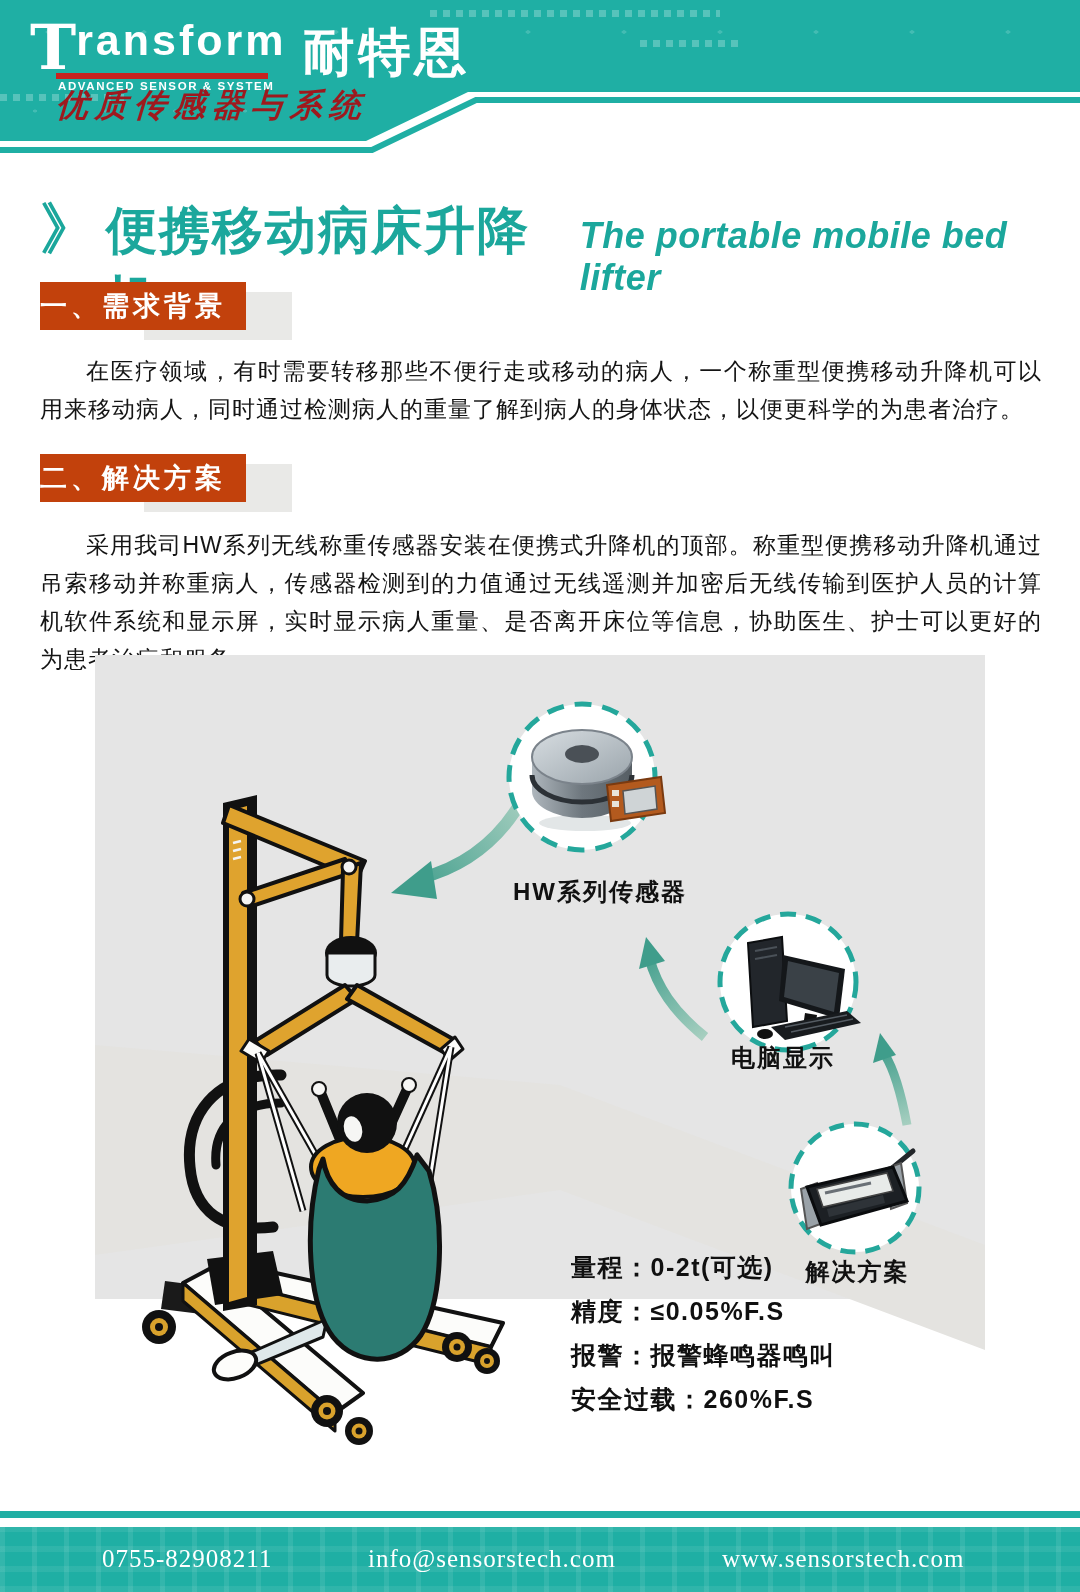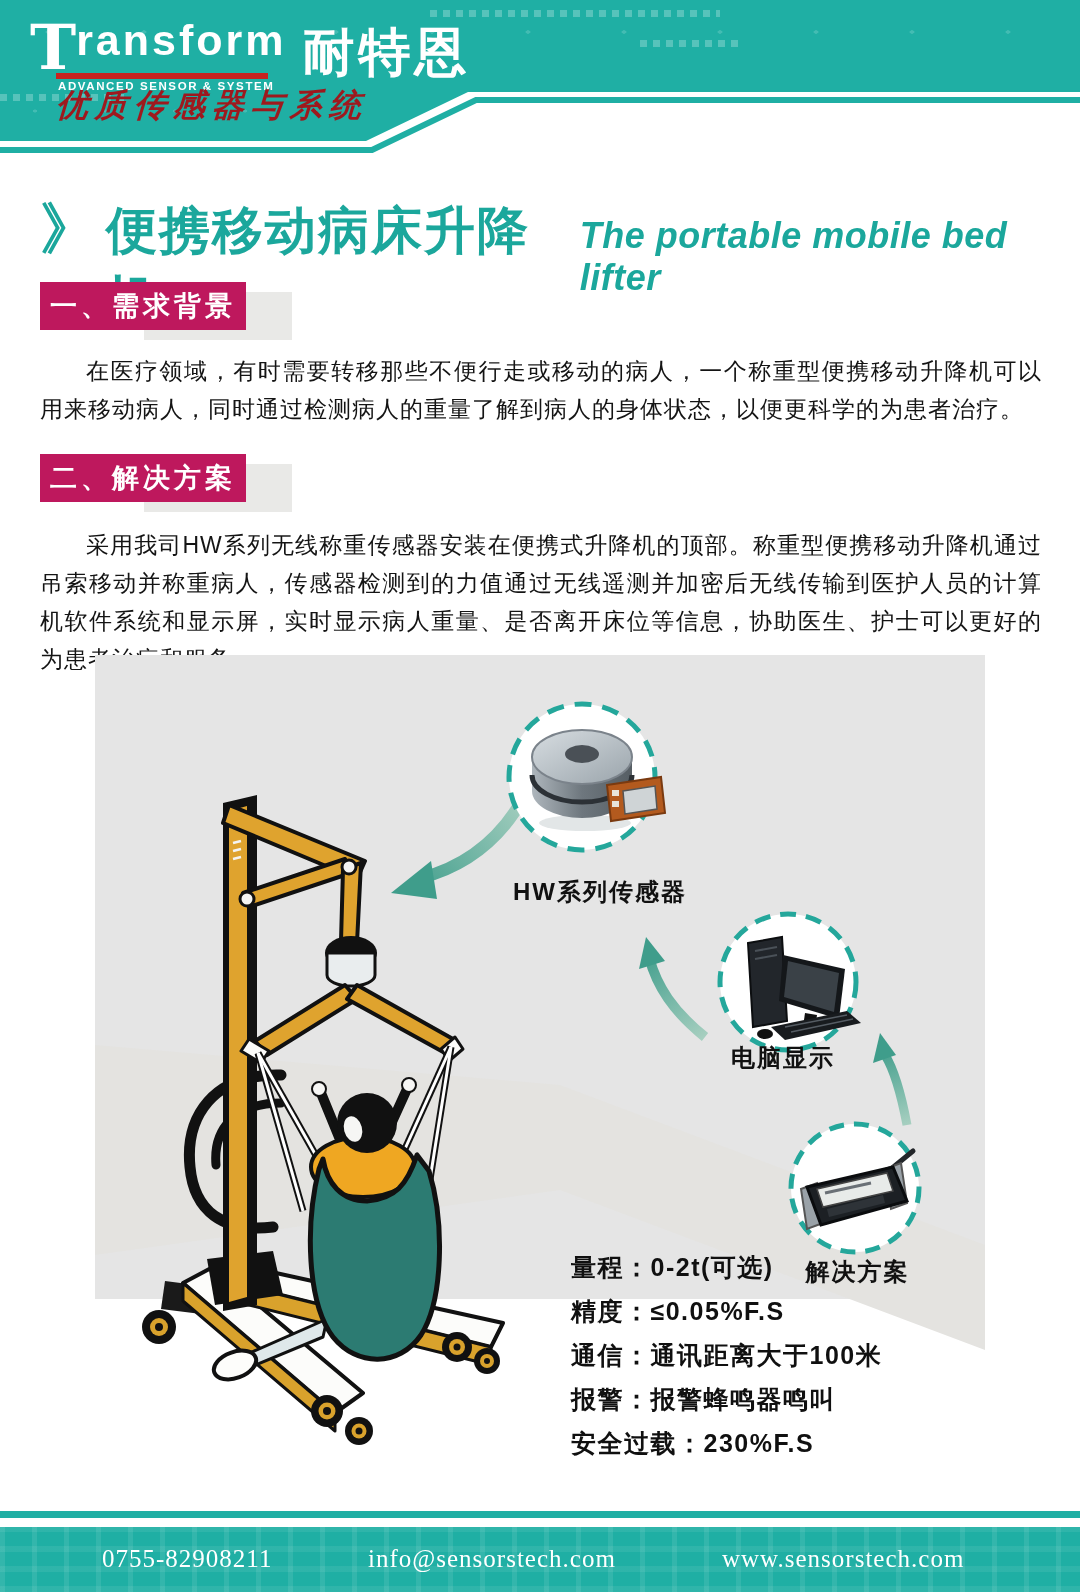--- a/index.html
+++ b/index.html
@@ -26,22 +26,22 @@
   .logo-tagline{margin-left:28px;font-size:11.5px;letter-spacing:1.6px;color:#fff;font-weight:700;}
   .logo-cn{color:#fff;font-size:52px;font-weight:800;margin-left:16px;margin-top:2px;letter-spacing:4px;}
   .slogan{position:absolute;left:56px;top:84px;font-family:"DejaVu Serif",serif;
     font-size:32px;font-weight:800;font-style:italic;color:#9e191e;letter-spacing:7px;transform:skewX(-3deg);}
   
   .title{position:absolute;left:40px;top:192px;display:flex;align-items:baseline;color:#1ba79c;}
   .title .chev{font-size:56px;font-weight:800;margin-right:10px;}
   .title .cn{font-size:51px;font-weight:800;letter-spacing:2px;}
   .title .en{font-size:36px;font-weight:700;margin-left:14px;letter-spacing:0.5px;font-style:italic;}
   
-  .sec-badge{position:absolute;left:40px;width:206px;height:48px;background:#be185d;color:#fff;
-    font-size:27px;font-weight:700;display:flex;align-items:center;justify-content:center;letter-spacing:4px;}
+  .sec-badge{position:absolute;left:40px;width:206px;height:48px;background:#c2410c;color:#fff;
+    font-size:27px;font-weight:700;display:flex;align-items:center;letter-spacing:4px;}
   .sec-badge::before{content:"";position:absolute;left:104px;top:10px;width:148px;height:48px;background:#e9e9e7;z-index:-1;}
   .badge-1{top:282px;} .badge-2{top:454px;}
   
   .para{position:absolute;left:40px;width:1002px;font-size:23px;line-height:38px;color:#141414;
     text-indent:2em;font-weight:500;letter-spacing:1px;text-align:justify;}
   .para-1{top:352px;} .para-2{top:526px;}
   
   .panel{position:absolute;left:95px;top:655px;width:890px;height:644px;background:#e5e5e5;}
   .diag-label{position:absolute;font-size:24px;font-weight:700;color:#111;letter-spacing:2px;text-align:center;}
   .lbl-sensor{left:395px;top:221px;width:220px;}
@@ -277,23 +277,22 @@
 
   
   <div class="diag-label lbl-sensor">HW系列传感器</div>
   <div class="diag-label lbl-computer">电脑显示</div>
   <div class="diag-label lbl-wireless">解决方案</div>
 
   
   <div class="specs">
     <div>量程：0-2t(可选)</div>
     <div>精度：≤0.05%F.S</div>
-    <div>通信：通讯距离大于100米</div>
     <div>报警：报警蜂鸣器鸣叫</div>
-    <div>安全过载：230%F.S</div>
+    <div>安全过载：260%F.S</div>
   </div>
 </div>
 
 <div class="footer-line"></div>
 <div class="footer-bar">
   <span class="f-phone">0755-82908211</span>
   <span class="f-email">info@sensorstech.com</span>
   <span class="f-web">www.sensorstech.com</span>
 </div>
 

